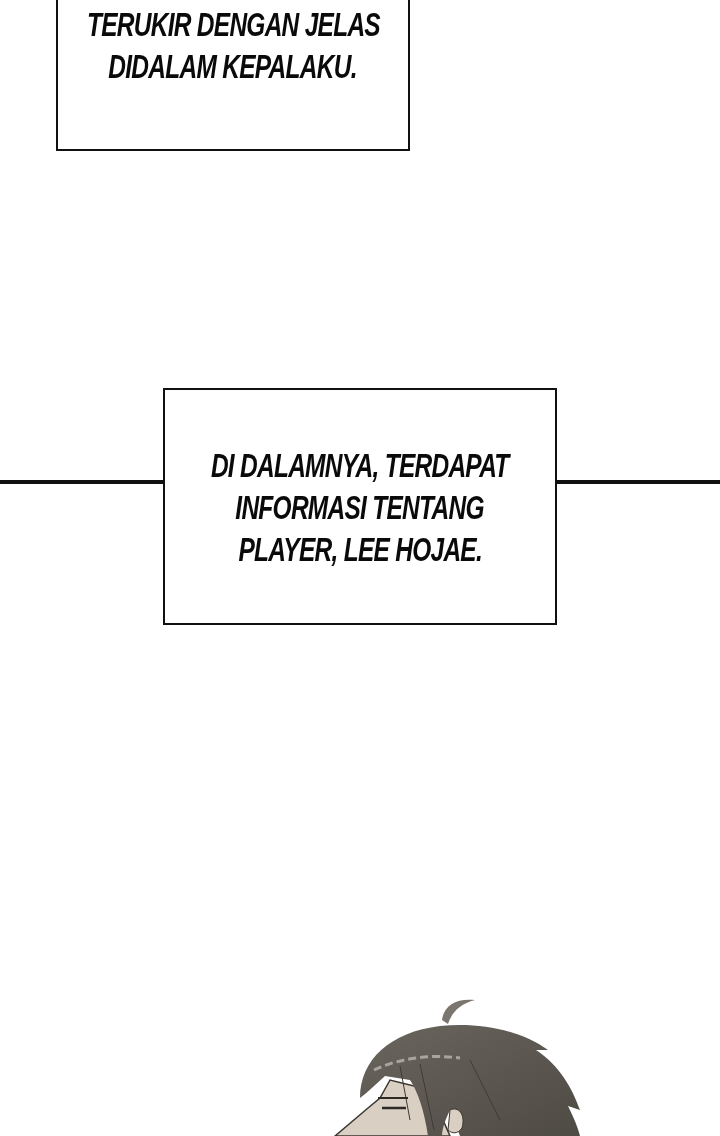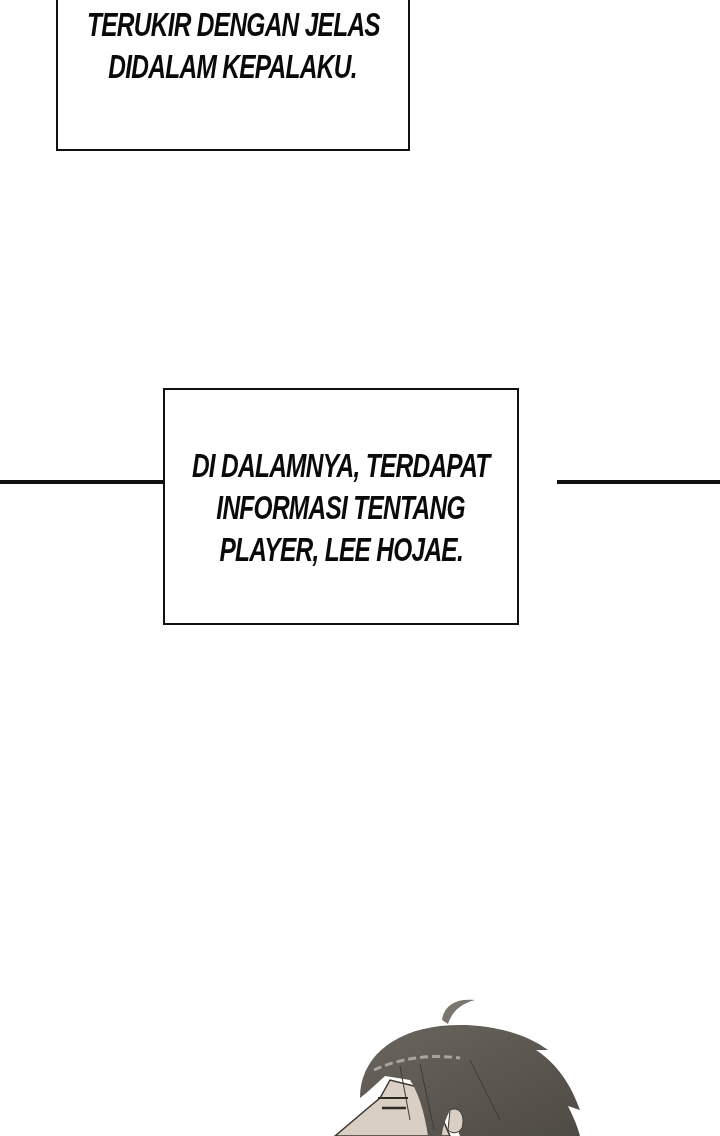--- a/index.html
+++ b/index.html
@@ -40,21 +40,21 @@
     #box-top {
       left: 56px;
       top: -10px;
       width: 354px;
       height: 161px;
       padding-bottom: 52px;
     }
     #box-mid {
       left: 163px;
       top: 388px;
-      width: 356px;
+      width: 394px;
       height: 237px;
     }
     .divider {
       position: absolute;
       top: 480px;
       height: 4px;
       background: #111111;
     }
     #divider-left { left: 0; width: 163px; }
     #divider-right { left: 557px; width: 163px; }

